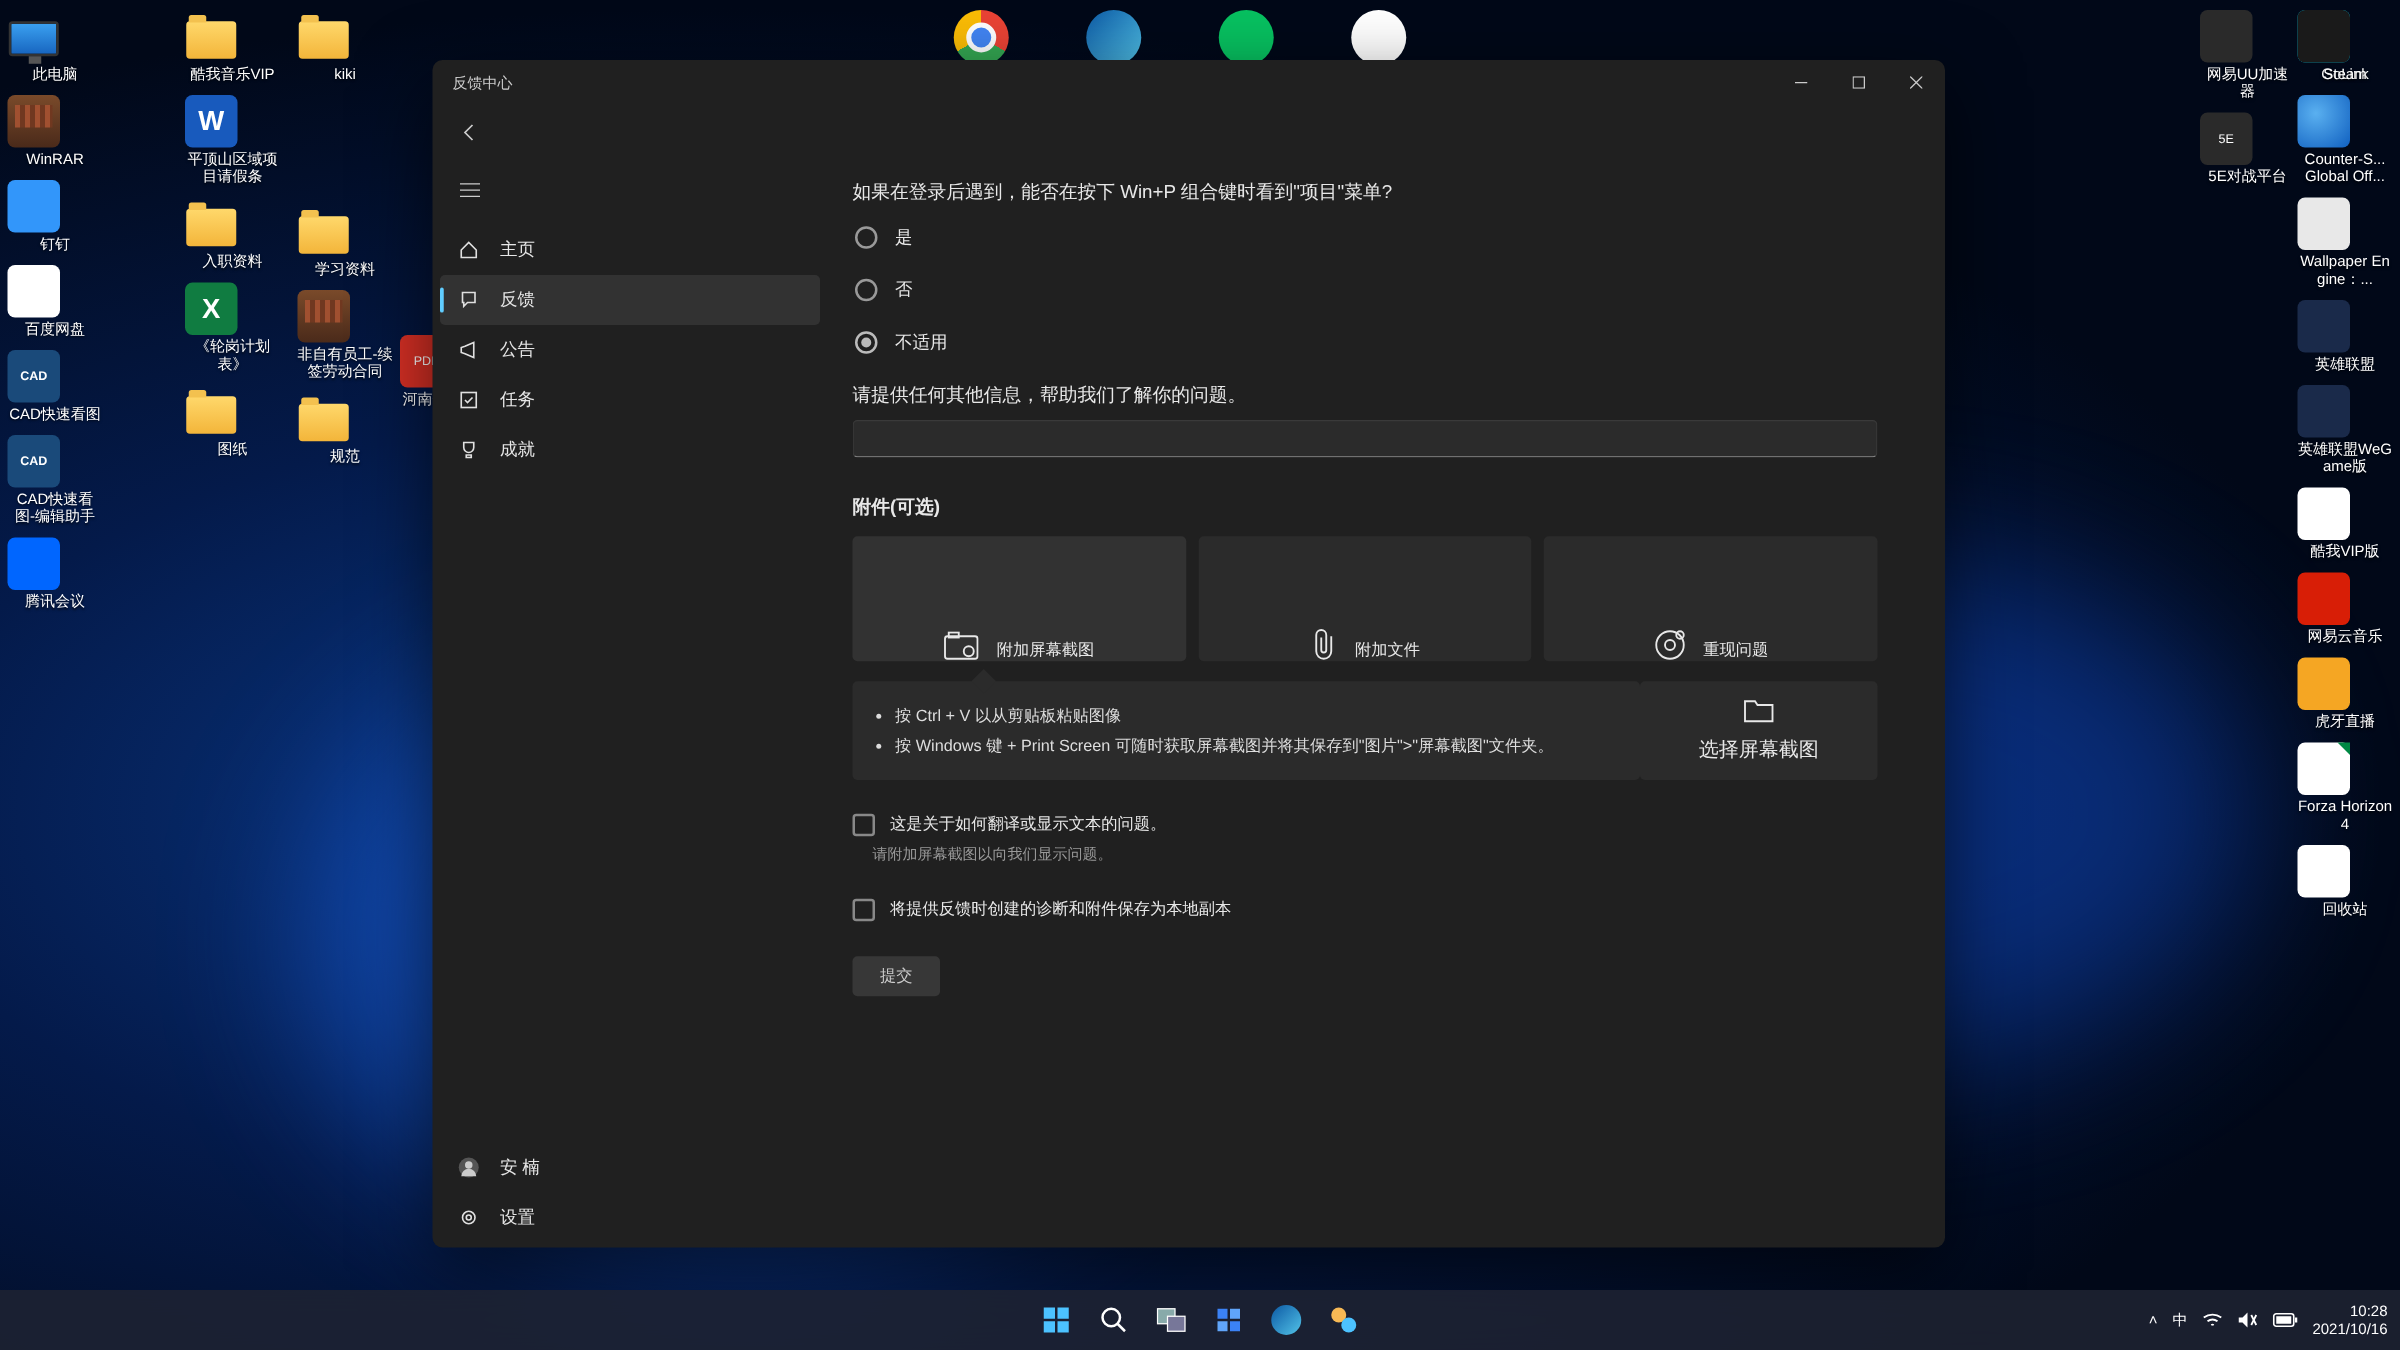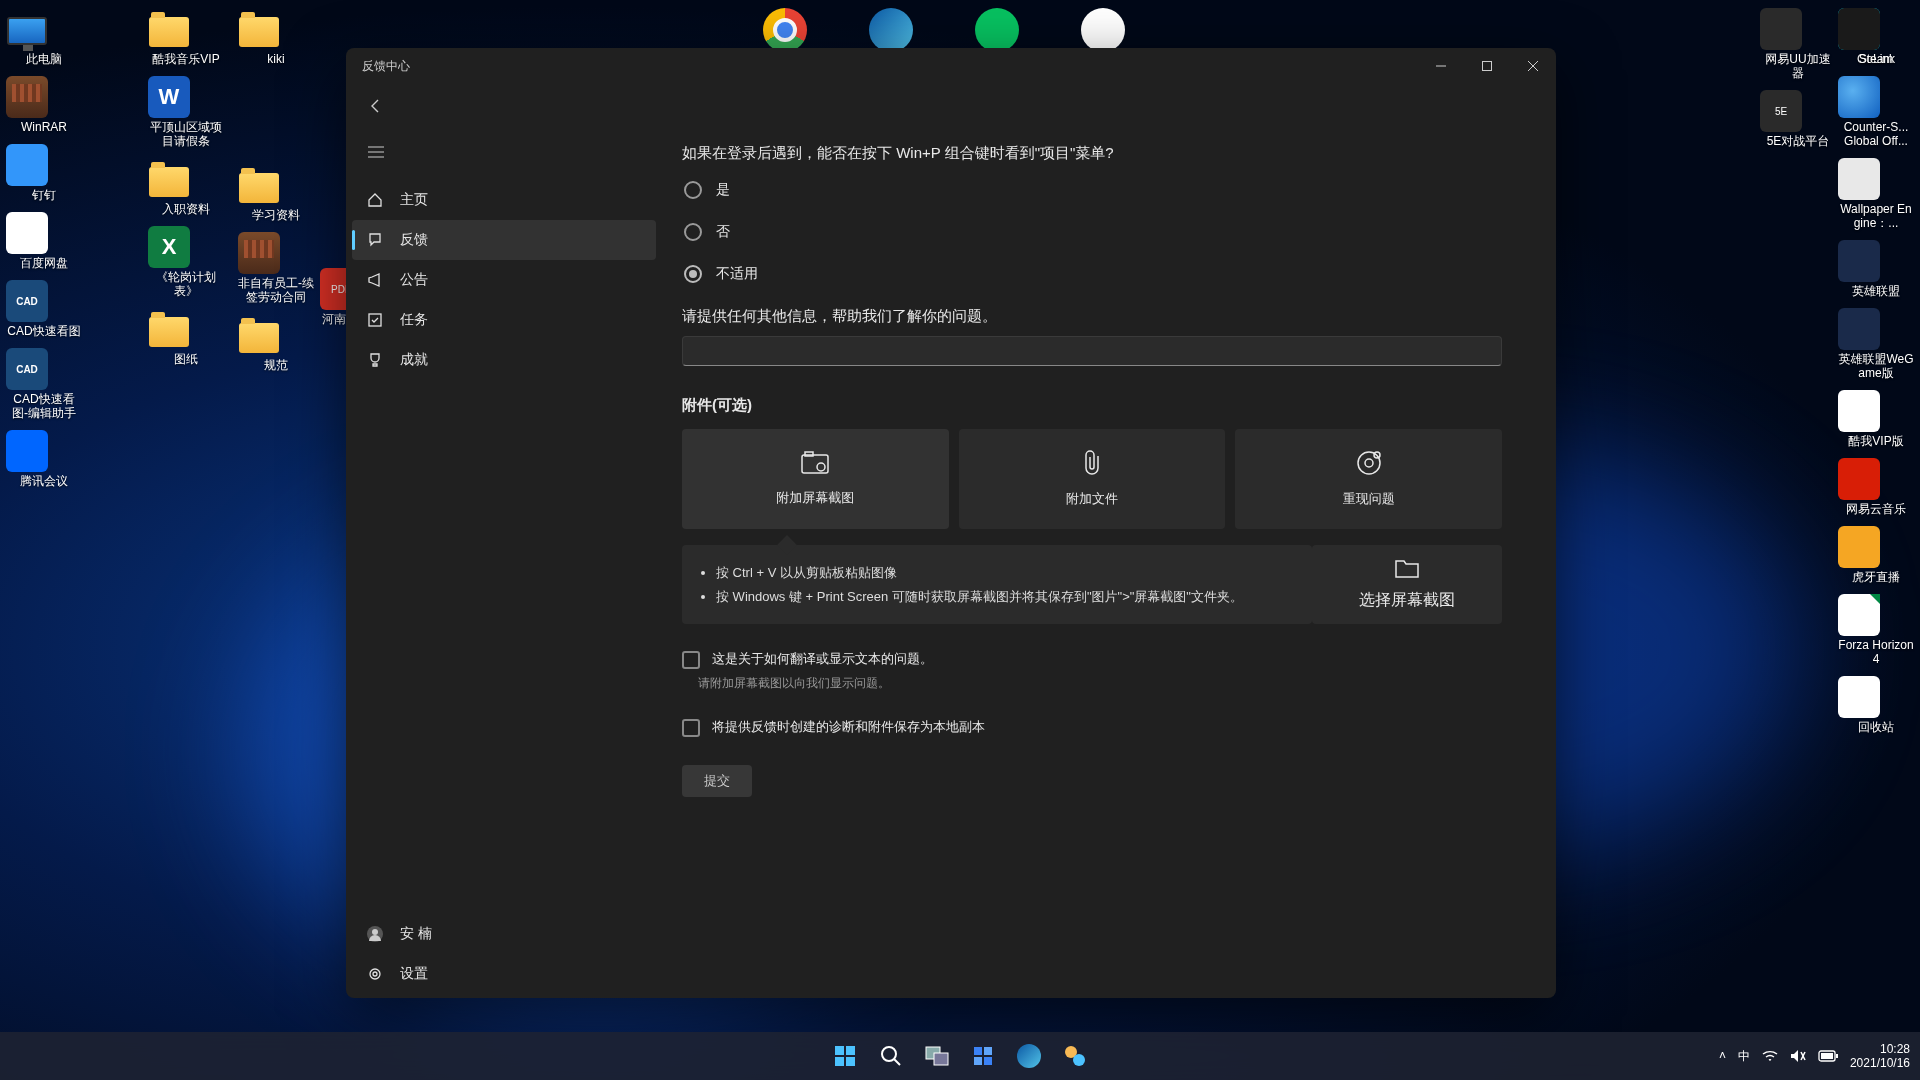--- a/index.html
+++ b/index.html
@@ -65,21 +65,21 @@
 .sidebar .grow{flex:1}
 .content{flex:1;padding:8px 54px 20px 20px;overflow:auto;color:#e8e8e8}
 .q{font-size:15px;margin:8px 0 18px;font-weight:400}
 .radio{display:flex;align-items:center;gap:14px;margin:0 0 24px 2px;cursor:pointer;font-size:14px}
 .rcirc{width:18px;height:18px;border:2px solid #999;border-radius:50%;position:relative;flex:none}
 .radio.sel .rcirc{border-color:#bbb}
 .radio.sel .rcirc:after{content:"";position:absolute;inset:3px;background:#bbb;border-radius:50%}
 .sect{font-size:15px;margin:22px 0 10px}
 .txtin{width:100%;height:30px;background:#2b2b2b;border:1px solid #3a3a3a;border-bottom:1px solid #888;border-radius:4px;padding:0 10px;color:#fff;font-size:13px}
 .attgrid{display:flex;gap:10px;margin-top:14px}
-.attcard{flex:1;height:100px;background:#2b2b2b;border-radius:4px;display:flex;flex-direction:column;align-items:center;justify-content:center;gap:14px;cursor:pointer}
+.attcard{flex:1;height:100px;background:#2b2b2b;border-radius:4px;display:flex;flex-direction:row;align-items:flex-end;justify-content:center;gap:14px;cursor:pointer}
 .attcard.active{background:#323232}
 .atticon{color:#e8e8e8}
 .attlbl{font-size:13px}
 .tiprow{display:flex;margin-top:16px}
 .tips{flex:1;background:#2b2b2b;border-radius:4px;padding:14px 18px;font-size:13px;color:#ddd;position:relative}
 .tips:before{content:"";position:absolute;top:-7px;left:98px;width:14px;height:14px;background:#2b2b2b;transform:rotate(45deg)}
 .tips ul{list-style:disc;padding-left:16px}
 .tips li{margin:4px 0;line-height:1.5}
 .choosebtn{width:190px;background:#2b2b2b;border-radius:4px;display:flex;flex-direction:column;align-items:center;justify-content:center;gap:10px;cursor:pointer}
 .chk{display:flex;align-items:flex-start;gap:12px;margin:26px 0 6px;cursor:pointer;font-size:13px}

